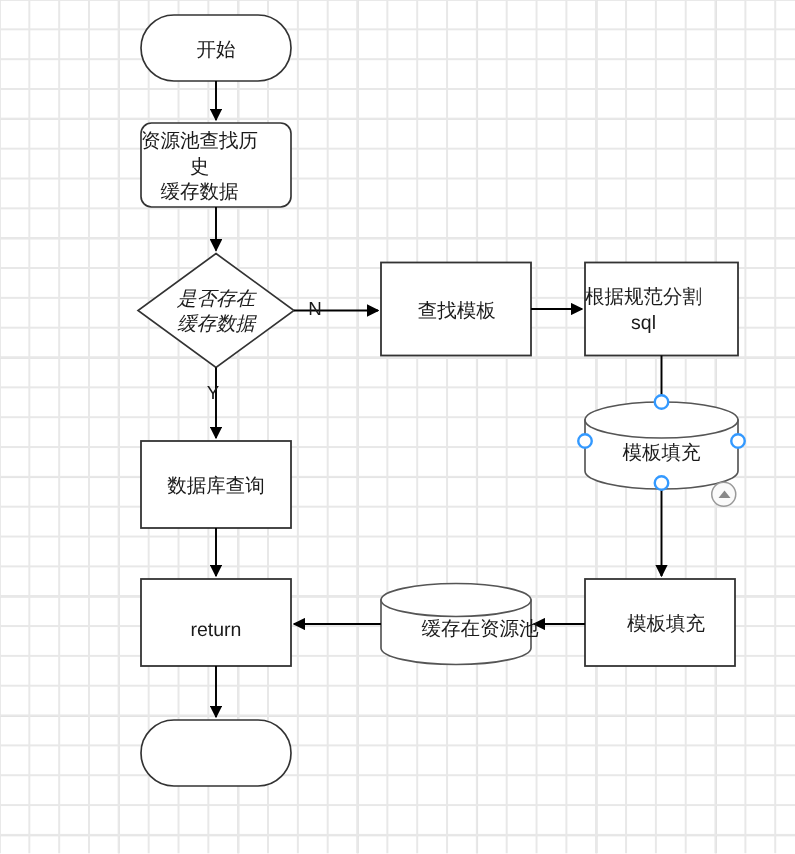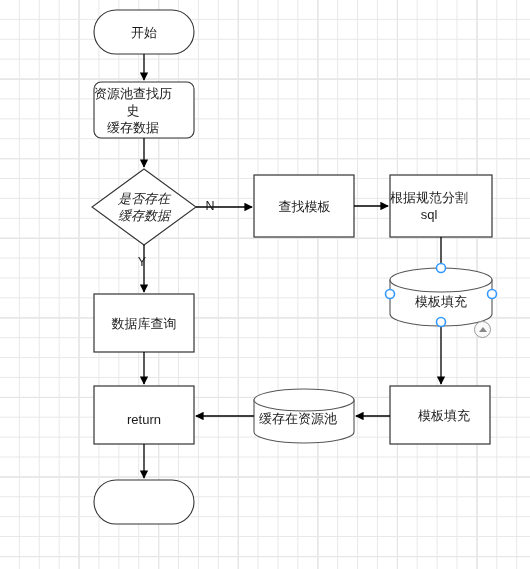--- a/index.html
+++ b/index.html
@@ -159,21 +159,21 @@
 
   <div class="node-label" style="left:254px; top:175px; width:101px; height:62px;">查找模板</div>
 
   <div class="node-label" style="left:378px; top:175px; width:102px; height:62px;">根据规范分割
 sql</div>
 
   <div class="node-label" style="left:390px; top:284px; width:102px; height:34px;">模板填充</div>
 
   <div class="node-label" style="left:390px; top:386px; width:108px; height:58px;">模板填充</div>
 
-  <div class="node-label" style="left:248px; top:402px; width:100px; height:32px;">缓存在资源池</div>
+  <div class="node-label" style="left:270px; top:402px; width:100px; height:32px;">缓存在资源池</div>
 
   <div class="edge-label" style="left:203px; top:199px; width:14px;">N</div>
 
   <div class="edge-label" style="left:135px; top:255px; width:14px;">Y</div>
 
   <div class="collapse-btn">
     <span class="tri"></span>
   </div>
 
 </div>

